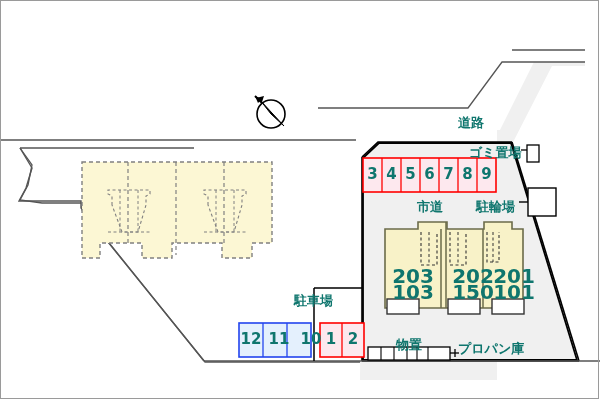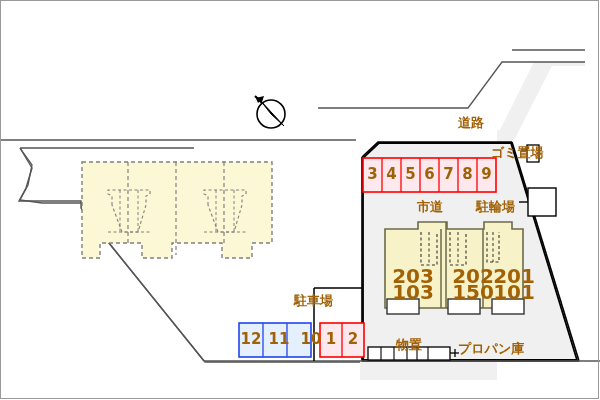--- a/index.html
+++ b/index.html
@@ -19,21 +19,21 @@
   }
   #svgroot {
     position: absolute;
     left: 0;
     top: 0;
     width: 600px;
     height: 400px;
   }
   .txt {
     position: absolute;
-    color: #a16207;
+    color: #0f766e;
     white-space: nowrap;
     line-height: 1;
     font-weight: bold;
   }
   .lbl-jp {
     font-size: 13px;
     letter-spacing: 0px;
   }
   .stall-num {
     font-size: 15px;
@@ -199,21 +199,21 @@
   <div class="txt unit-num" style="left:388px; top:281px; width:50px;">103</div>
 
   <div class="txt unit-num" style="left:448px; top:265px; width:50px;">202</div>
   <div class="txt unit-num" style="left:448px; top:281px; width:50px;">150</div>
 
   <div class="txt unit-num" style="left:489px; top:265px; width:50px;">201</div>
   <div class="txt unit-num" style="left:489px; top:281px; width:50px;">101</div>
 
   <div class="txt lbl-jp road-lbl" style="left:458px; top:116px;">道路</div>
 
-  <div class="txt lbl-jp" style="left:491px; top:146px;">ゴミ置場</div>
+  <div class="txt lbl-jp" style="left:469px; top:146px;">ゴミ置場</div>
 
   <div class="txt lbl-jp" style="left:417px; top:200px;">市道</div>
 
   <div class="txt lbl-jp" style="left:476px; top:200px;">駐輪場</div>
 
   <div class="txt lbl-jp" style="left:294px; top:294px;">駐車場</div>
 
   <div class="txt lbl-jp" style="left:396px; top:338px;">物置</div>
 
   <div class="txt lbl-jp" style="left:458px; top:342px;">プロパン庫</div>

